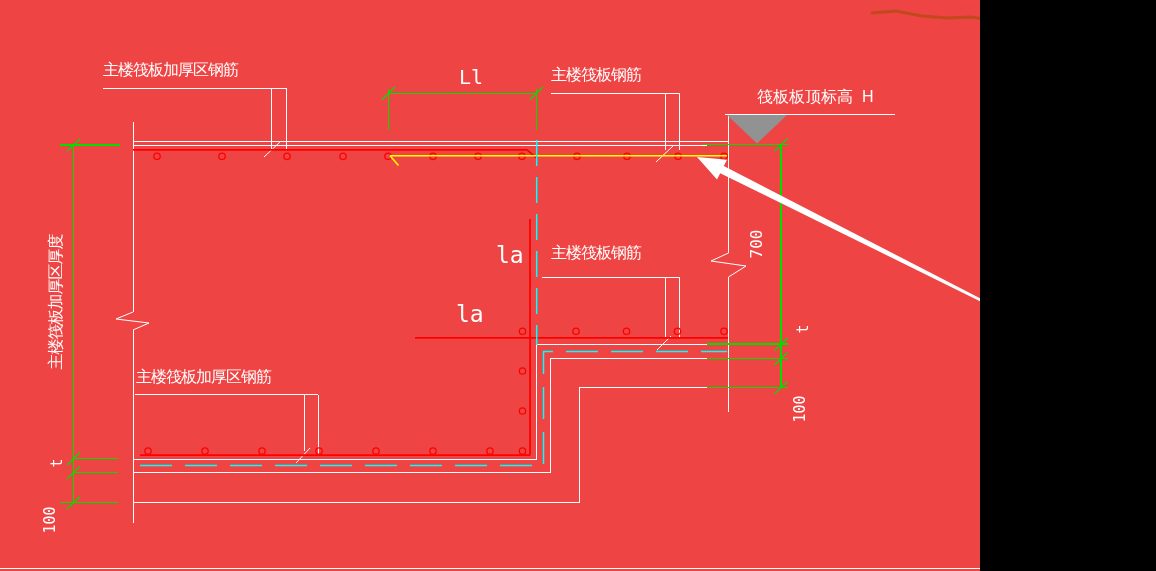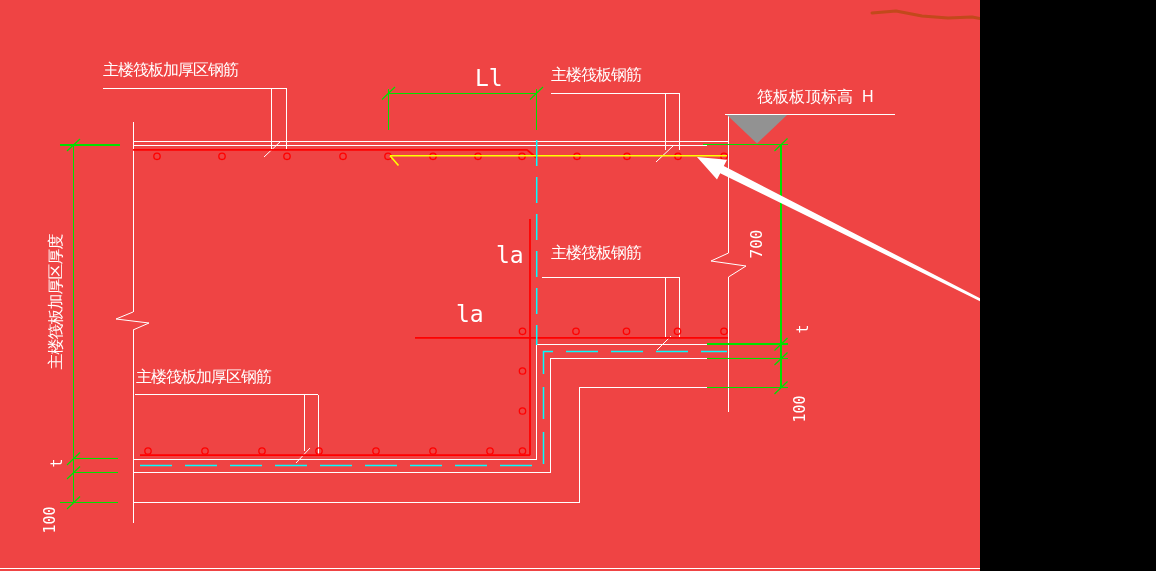--- a/index.html
+++ b/index.html
@@ -132,21 +132,21 @@
 
   <path d="M872,13 L896,11 L922,16 L948,18 L972,17 L998,22 L1022,25 L1043,23 L1063,28 L1080,27 L1090,32 L1096,22 L1103,31 L1120,32 L1138,35 L1156,37" stroke="#c2491b" stroke-width="3" fill="none" stroke-linejoin="round" stroke-linecap="round"></path>
 </svg>
 
   <div class="t cjk" style="left:103px;top:62px;">主楼筏板加厚区钢筋</div>
 
   <div class="t cjk" style="left:551px;top:67px;">主楼筏板钢筋</div>
 
   <div class="t cjk" style="left:757px;top:89px;font-size:16px;letter-spacing:0;">筏板板顶标高  H</div>
 
-  <div class="t cad" style="left:475px;top:67px;font-size:23px;">Ll</div>
+  <div class="t cad" style="left:459px;top:67px;font-size:20px;">Ll</div>
 
   <div class="t cad" style="left:496px;top:244px;font-size:23px;">la</div>
 
   <div class="t cad" style="left:456px;top:303px;font-size:23px;">la</div>
 
   <div class="t cjk" style="left:551px;top:245px;">主楼筏板钢筋</div>
 
   <div class="t cjk rot" style="left:56px;top:302px;">主楼筏板加厚区厚度</div>
 
   <div class="t cjk" style="left:136px;top:369px;">主楼筏板加厚区钢筋</div>

